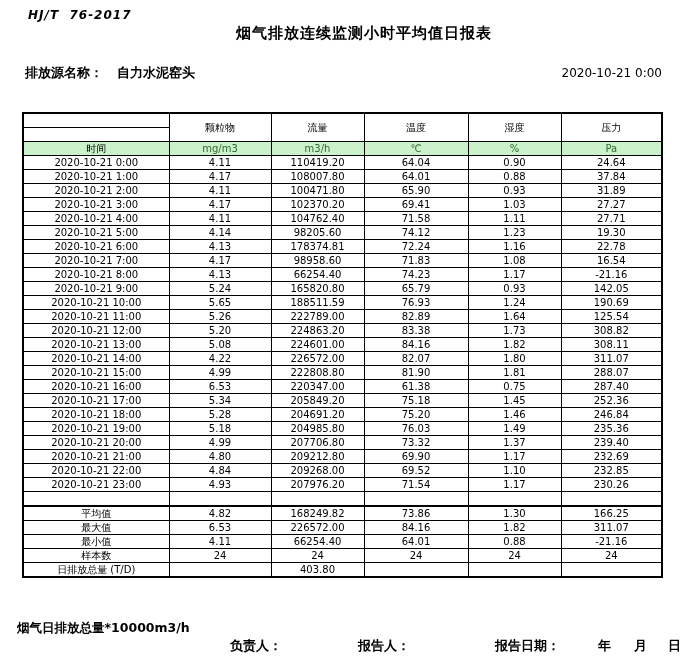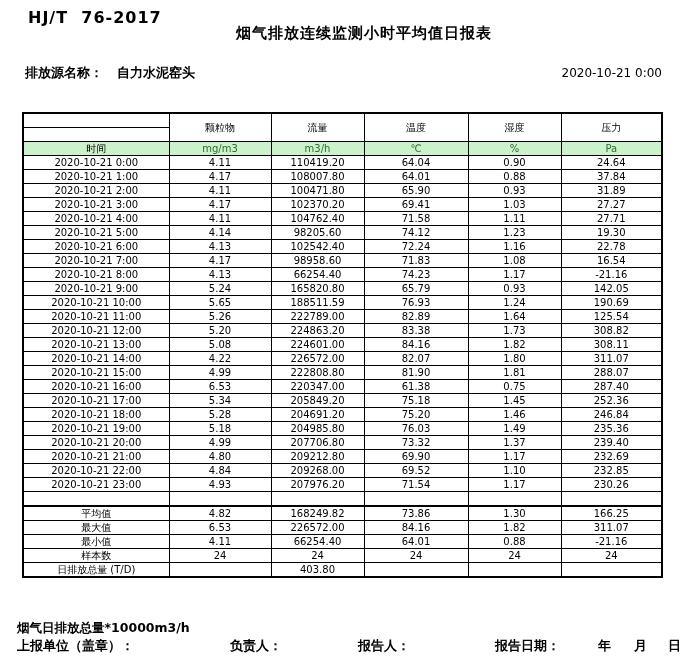--- a/index.html
+++ b/index.html
@@ -1,17 +1,17 @@
 <!DOCTYPE html>
 <html style="--green: #ccf2cc; --unit-color: #2e6b2e;"><head>
 <meta charset="utf-8">
 <style>
   html,body{margin:0;padding:0;background:#fff;}
   body{width:688px;height:658px;position:relative;font-family:"DejaVu Sans",sans-serif;color:#000;overflow:hidden;}
-  .std-code{position:absolute;left:28px;top:8px;font-size:16px;font-weight:bold;letter-spacing:1px;white-space:pre;}
+  .std-code{position:absolute;left:28px;top:8px;font-size:12px;font-weight:bold;letter-spacing:1px;white-space:pre;font-style:italic;}
   .title{position:absolute;left:0;top:24px;width:100%;text-align:center;font-size:15px;font-weight:bold;letter-spacing:1px;margin-left:20px;}
   .source-line{position:absolute;left:25px;top:64px;font-size:13px;font-weight:bold;}
   .source-name{margin-left:14px;}
   .report-date{position:absolute;right:26px;top:66px;font-size:12px;font-weight:normal;}
   table.report{position:absolute;left:22px;top:112px;width:640px;border-collapse:collapse;table-layout:fixed;border:2px solid #000;}
   table.report td{border:1px solid #000;text-align:center;vertical-align:middle;padding:0;height:13px;font-size:10px;line-height:13px;white-space:nowrap;overflow:hidden;}
   td.col-label{font-size:12px;height:13px;}
   tr.green-row td{background:var(--green,#ccf2cc);}
   td.time-head{font-size:12px;color:#000;}
   td.unit-cell{color:var(--unit-color,#2e6b2e);font-size:10px;margin-top:16px;}
@@ -113,21 +113,21 @@
         <td>2020-10-21 5:00</td>
         <td>4.14</td>
         <td>98205.60</td>
         <td>74.12</td>
         <td>1.23</td>
         <td>19.30</td>
       </tr>
       <tr>
         <td>2020-10-21 6:00</td>
         <td>4.13</td>
-        <td>102542.40</td>
+        <td>178374.81</td>
         <td>72.24</td>
         <td>1.16</td>
         <td>22.78</td>
       </tr>
       <tr>
         <td>2020-10-21 7:00</td>
         <td>4.17</td>
         <td>98958.60</td>
         <td>71.83</td>
         <td>1.08</td>
@@ -309,20 +309,19 @@
         <td>403.80</td>
         <td></td>
         <td></td>
         <td></td>
       </tr>
     </tbody>
 </table>
 
 <div class="footer-note">烟气日排放总量*10000m3/h</div>
 <div class="footer-line">
-  <span class="f-unit">上报单位（盖章）：</span>
   <span class="f-resp">负责人：</span>
   <span class="f-reporter">报告人：</span>
   <span class="f-rdate">报告日期：</span>
   <span class="f-year">年</span>
   <span class="f-month">月</span>
   <span class="f-day">日</span>
 </div>
 
 </body></html>

